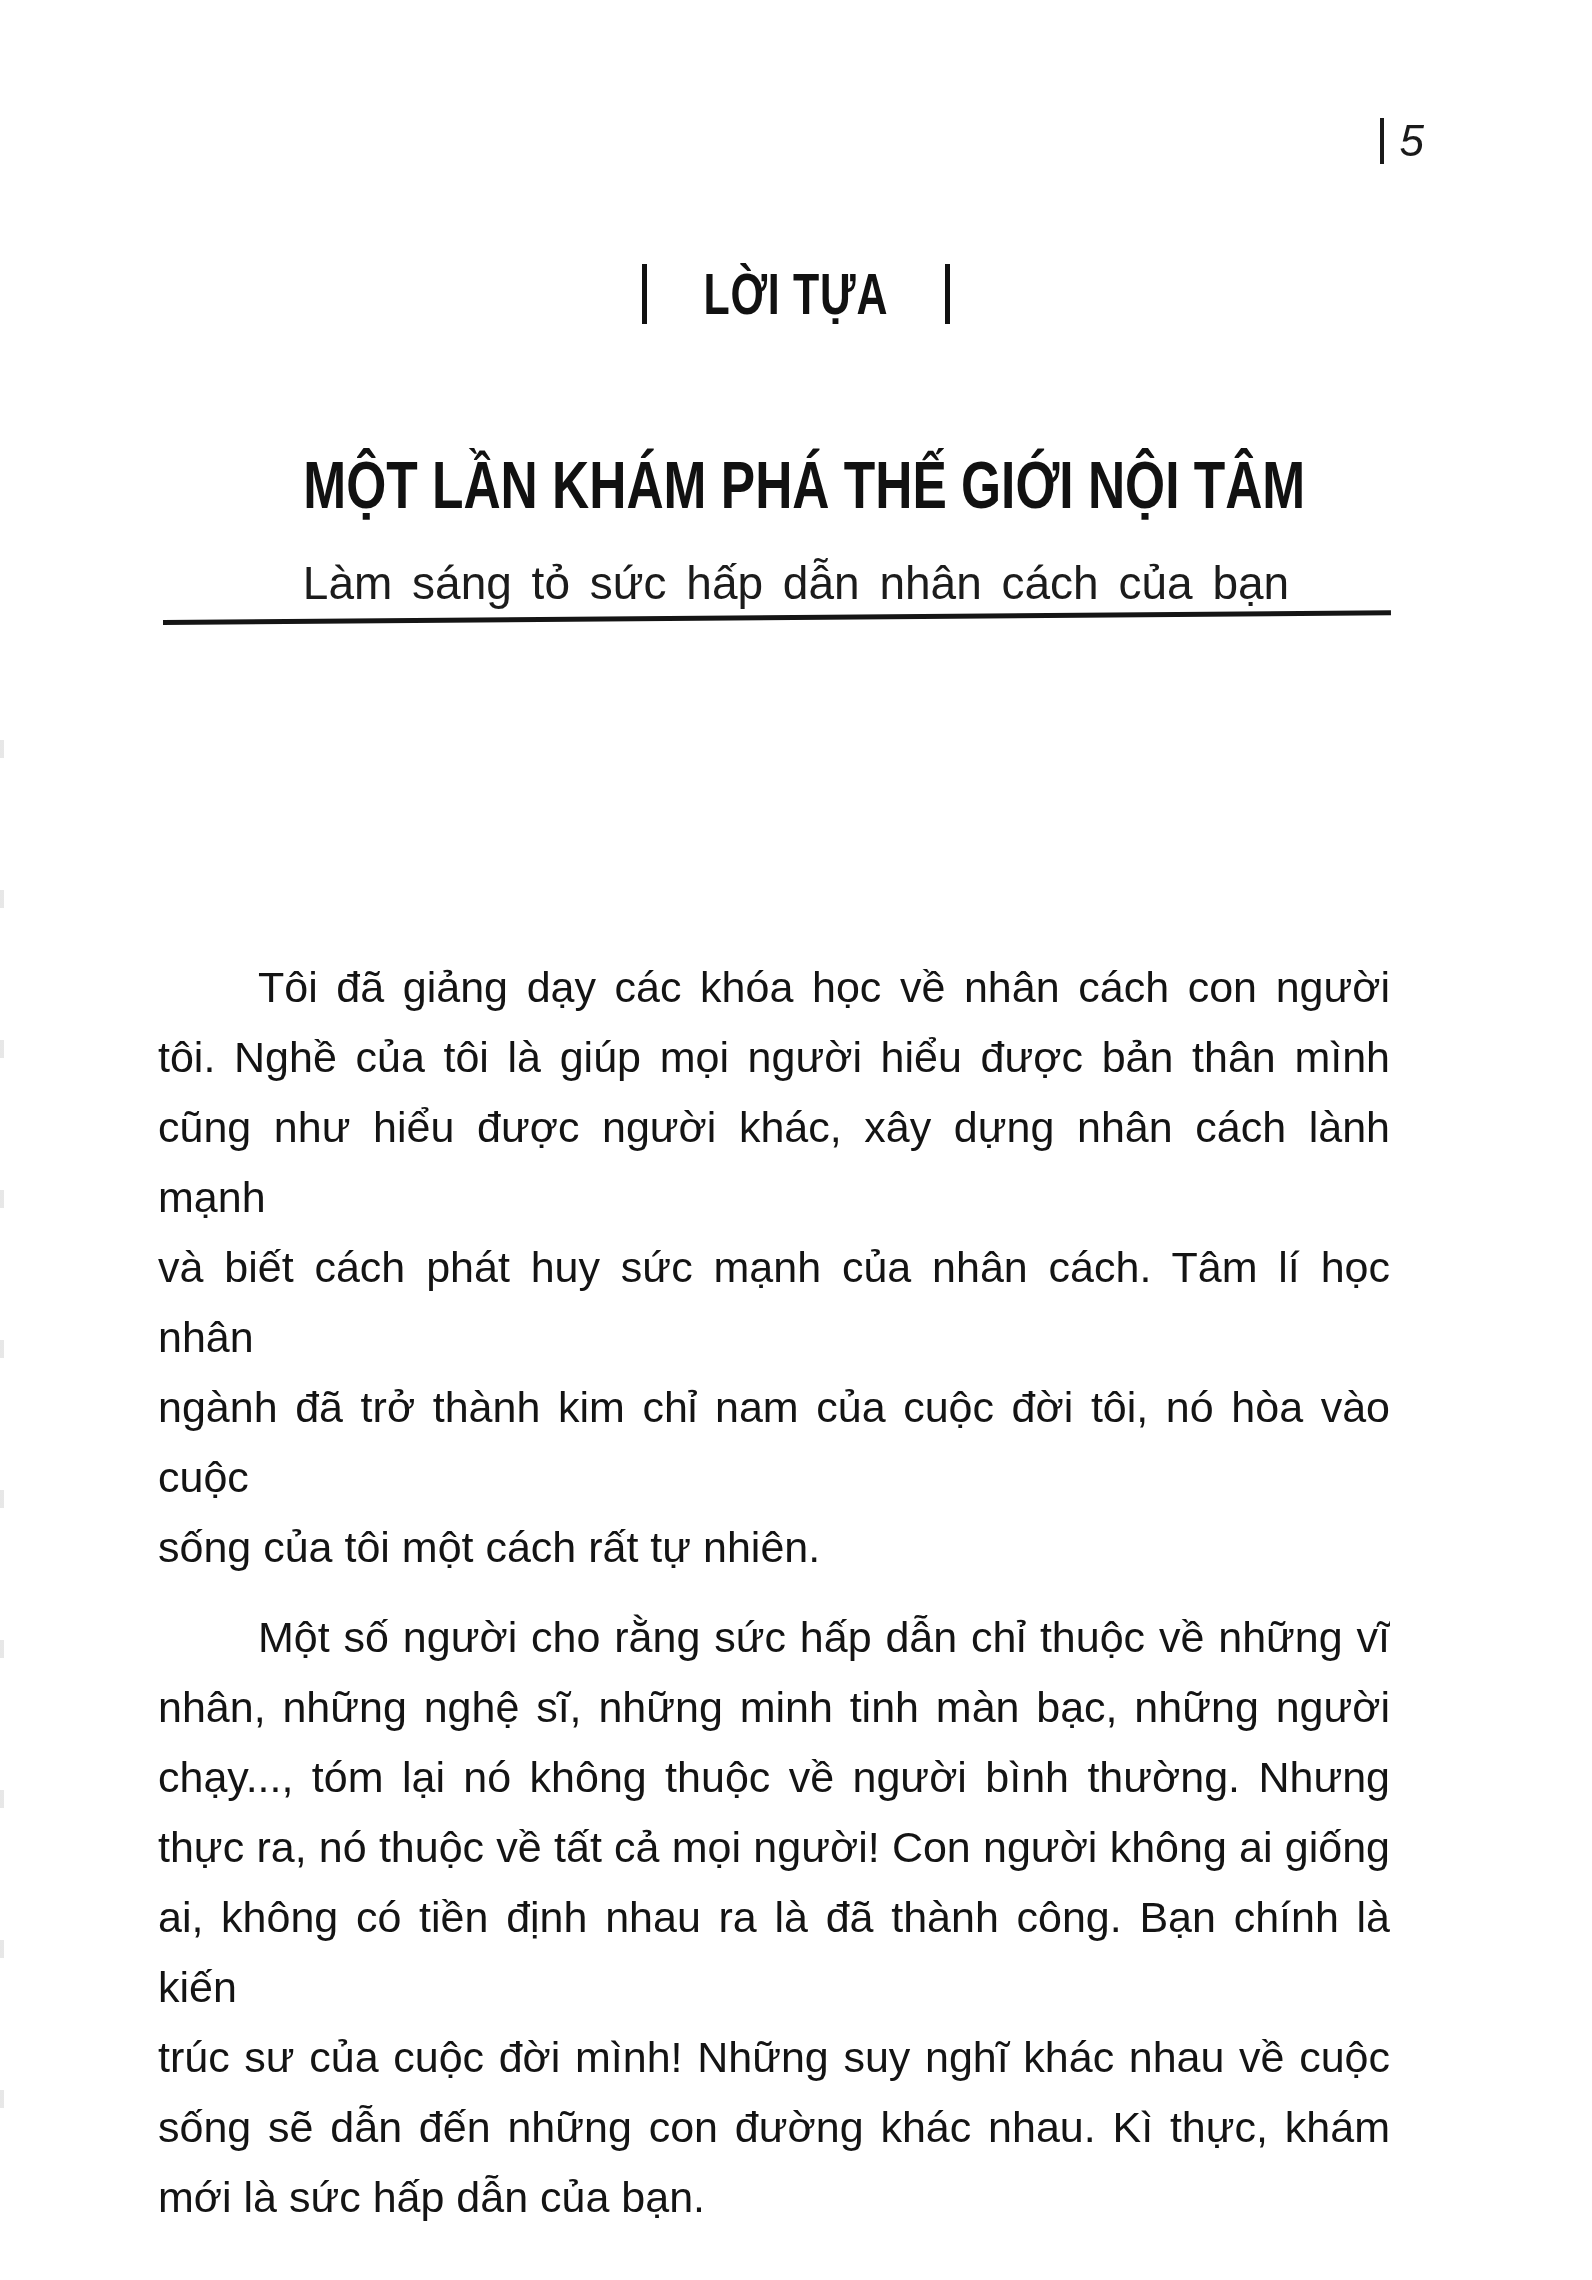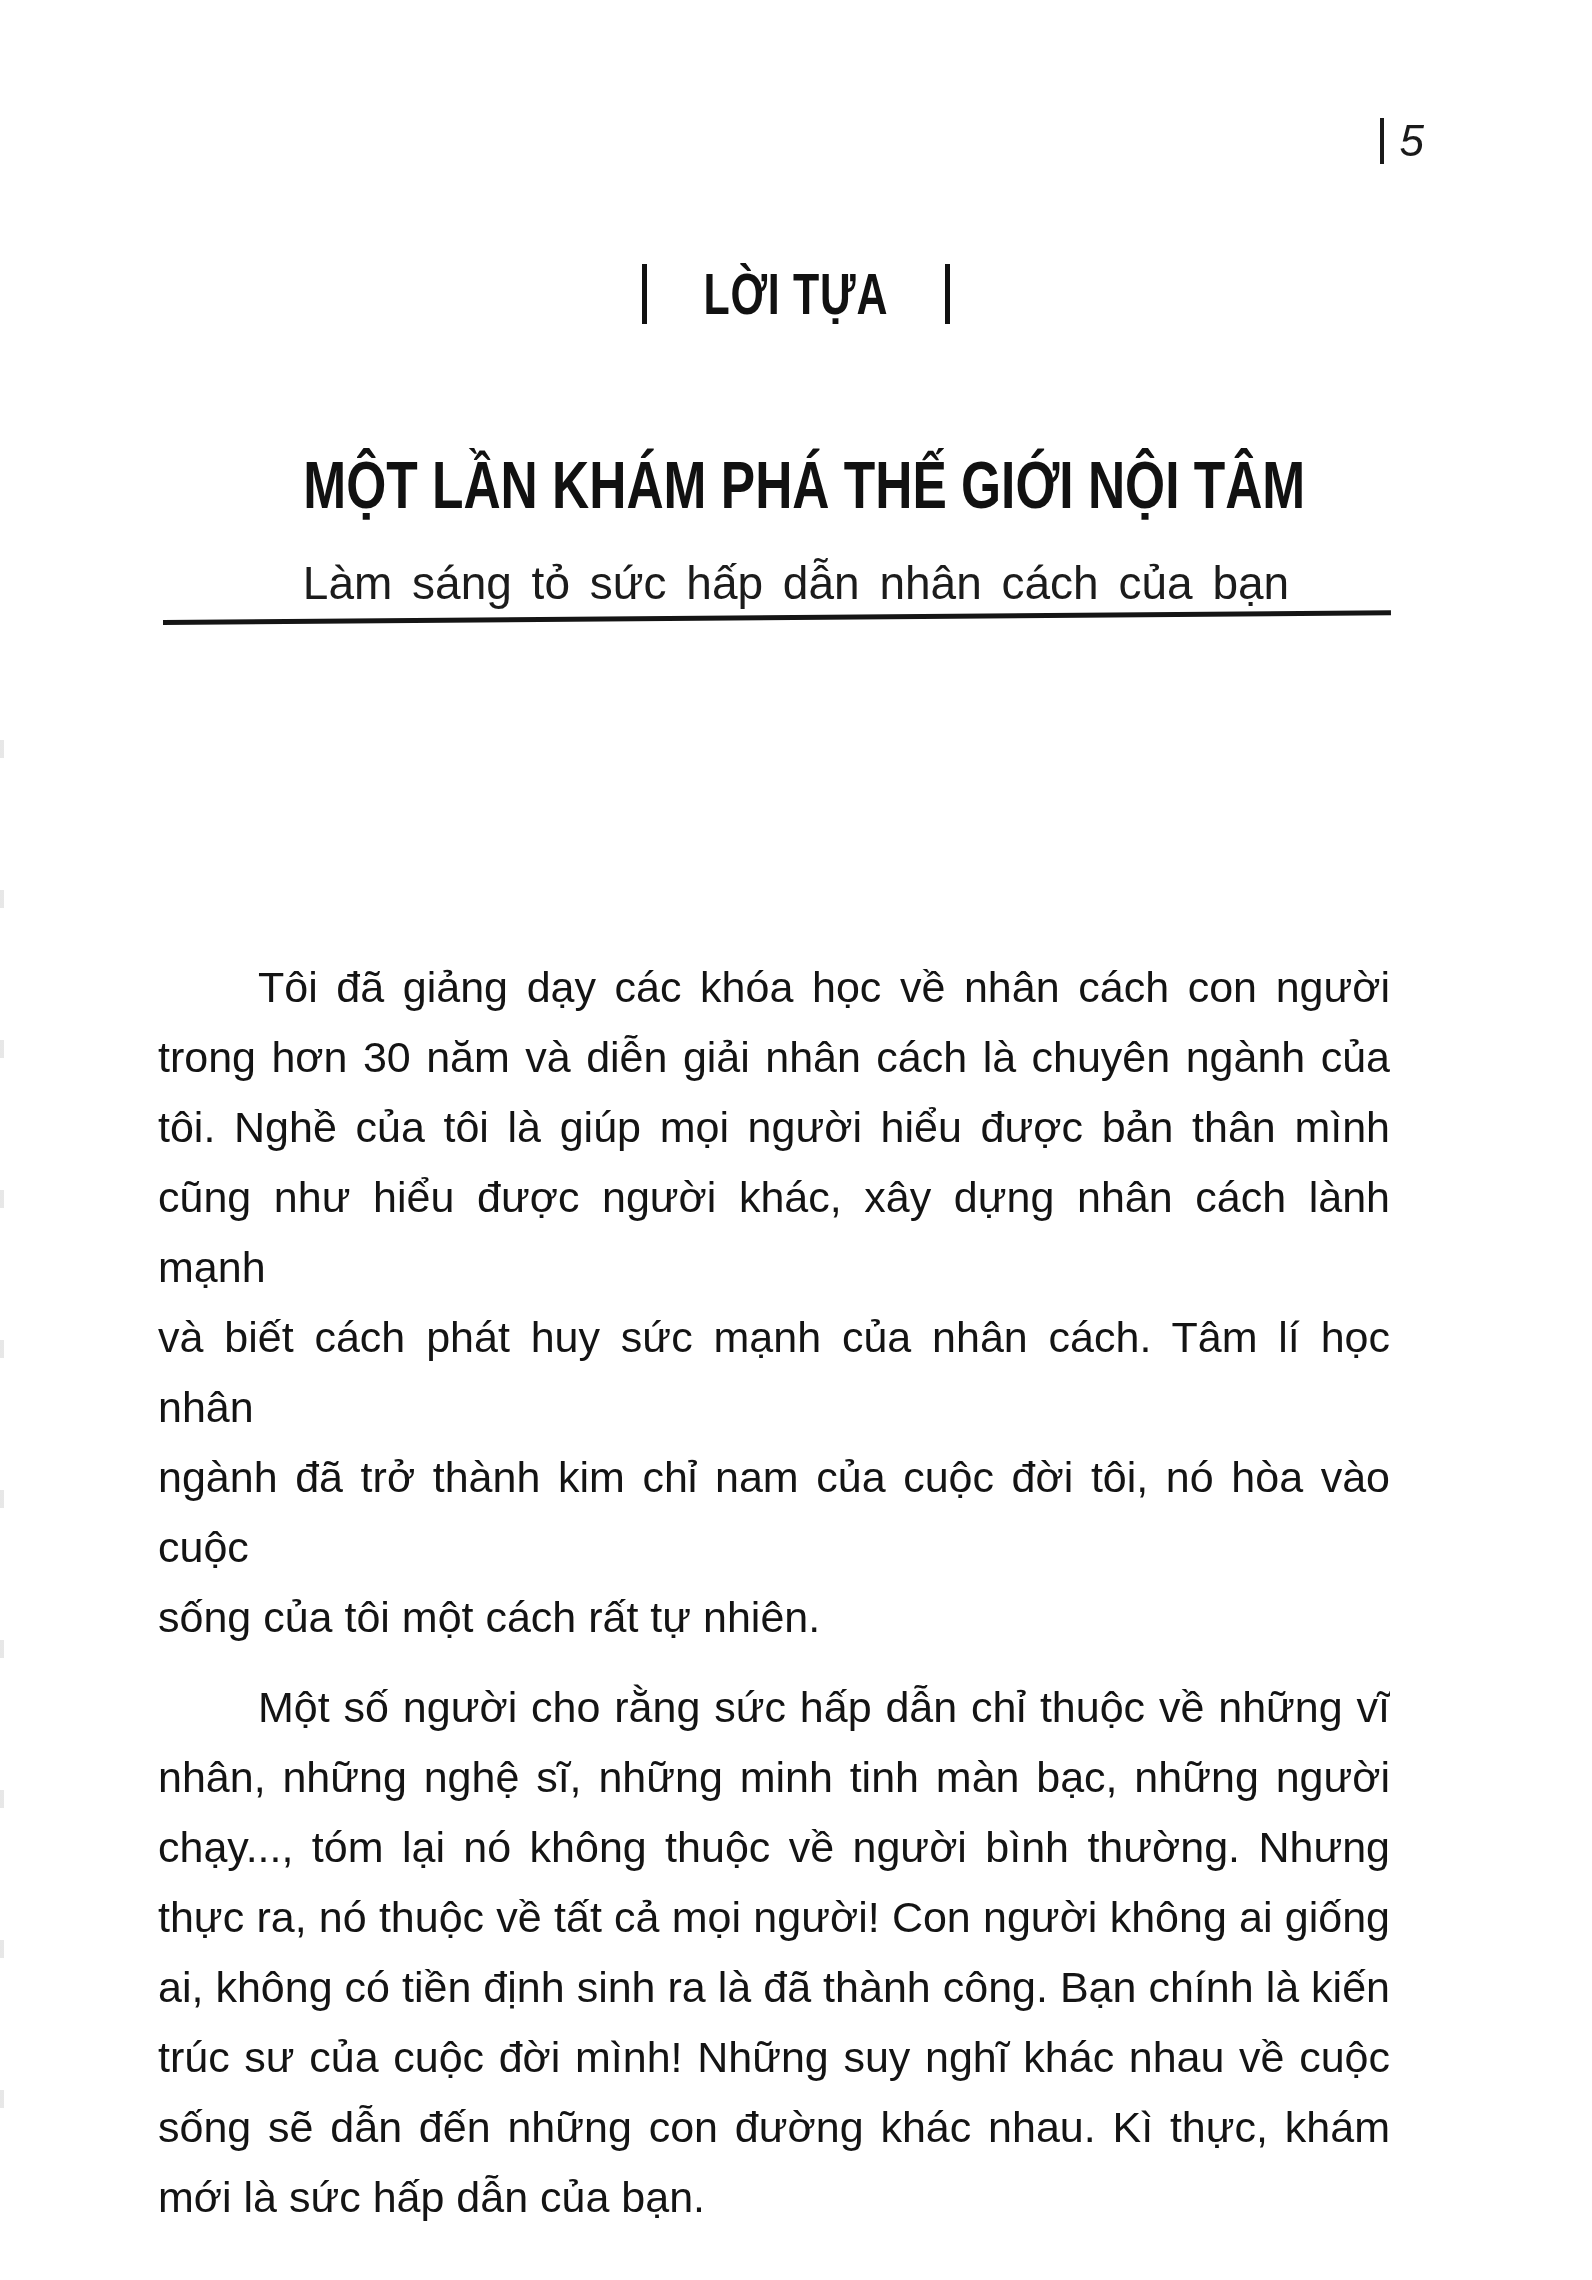--- a/index.html
+++ b/index.html
@@ -172,33 +172,32 @@
     <span class="inner">MỘT LẦN KHÁM PHÁ THẾ GIỚI NỘI TÂM</span>
   </div>
 
   <div class="chapter-subtitle">Làm sáng tỏ sức hấp dẫn nhân cách của bạn</div>
 
   <div class="rule"></div>
 
   <div class="body-text">
       <div class="para">
         <div class="line indent">Tôi đã giảng dạy các khóa học về nhân cách con người</div>
-        <div class="line">trong hơn 30 năm và diễn giải nhân cách là chuyên ngành của</div>
         <div class="line">tôi. Nghề của tôi là giúp mọi người hiểu được bản thân mình</div>
         <div class="line">cũng như hiểu được người khác, xây dựng nhân cách lành mạnh</div>
         <div class="line">và biết cách phát huy sức mạnh của nhân cách. Tâm lí học nhân</div>
         <div class="line">ngành đã trở thành kim chỉ nam của cuộc đời tôi, nó hòa vào cuộc</div>
         <div class="line last">sống của tôi một cách rất tự nhiên.</div>
       </div>
       <div class="para">
         <div class="line indent">Một số người cho rằng sức hấp dẫn chỉ thuộc về những vĩ</div>
         <div class="line">nhân, những nghệ sĩ, những minh tinh màn bạc, những người</div>
         <div class="line">chạy..., tóm lại nó không thuộc về người bình thường. Nhưng</div>
         <div class="line">thực ra, nó thuộc về tất cả mọi người! Con người không ai giống</div>
-        <div class="line">ai, không có tiền định sinh ra là đã thành công. Bạn chính là kiến</div>
+        <div class="line">ai, không có tiền định nhau ra là đã thành công. Bạn chính là kiến</div>
         <div class="line">trúc sư của cuộc đời mình! Những suy nghĩ khác nhau về cuộc</div>
         <div class="line">sống sẽ dẫn đến những con đường khác nhau. Kì thực, khám</div>
         <div class="line last">mới là sức hấp dẫn của bạn.</div>
       </div>
     </div>
 
   <div class="edge-artifacts"></div>
 
 </div>
 

